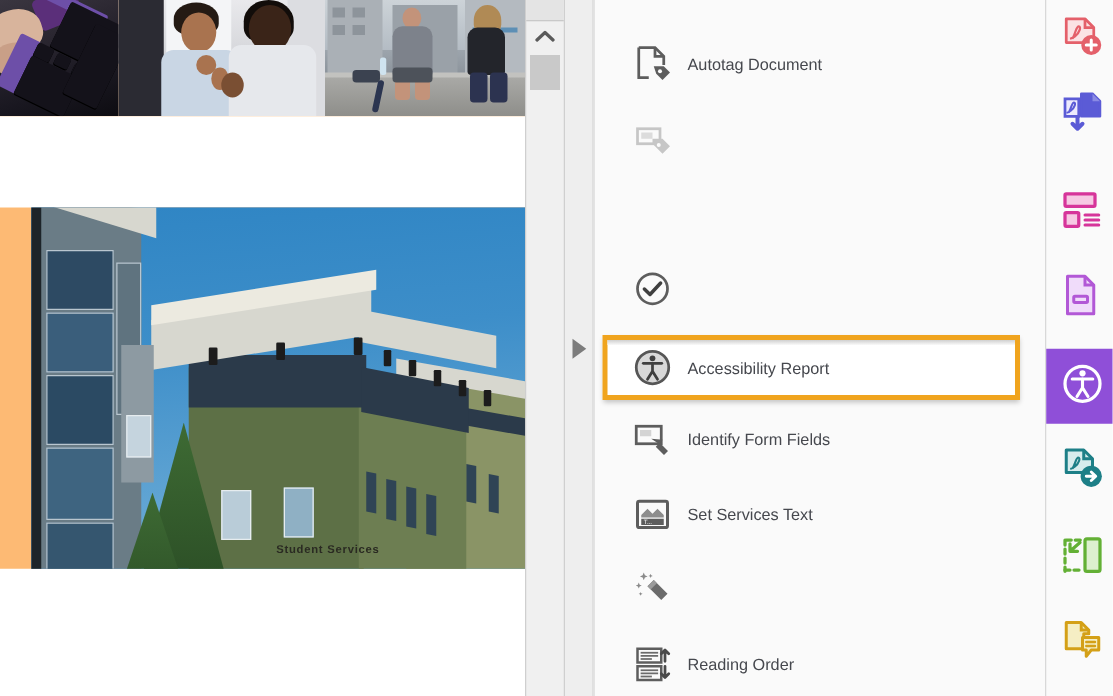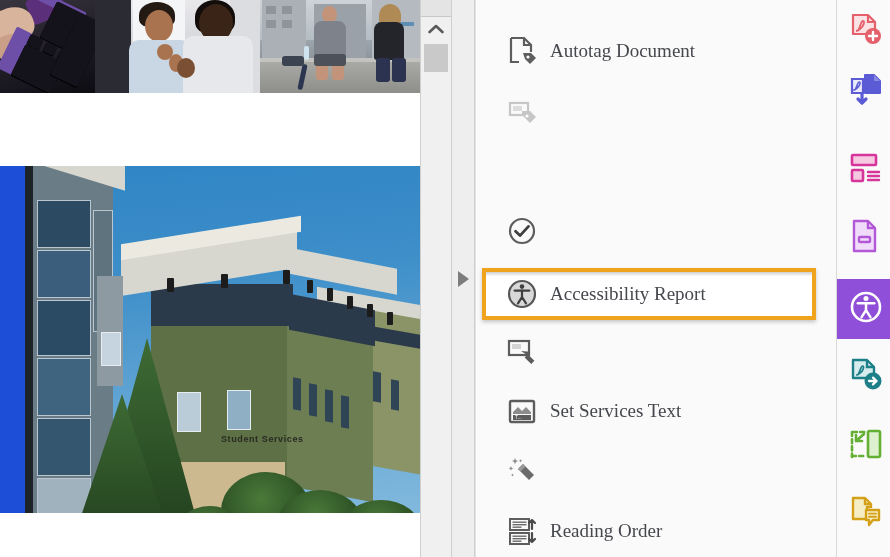--- a/index.html
+++ b/index.html
@@ -5,21 +5,21 @@
   html,body{margin:0;padding:0;}
   body{
     width:890px;height:557px;overflow:hidden;
     font-family:"Liberation Sans", sans-serif;
     background:#ffffff;
     -webkit-font-smoothing:antialiased;
   }
   .app{position:relative;width:890px;height:557px;display:flex;}
 
   
-  .doc-pane{position:relative;width:420px;height:513px;background:#1d4ed8;overflow:hidden;flex:0 0 420px;}
+  .doc-pane{position:relative;width:420px;height:455px;background:#fdba74;overflow:hidden;flex:0 0 420px;}
 
   .banner{position:absolute;left:0;top:0;width:420px;height:93px;display:flex;overflow:hidden;}
   .banner-cell{position:relative;height:93px;overflow:hidden;}
   .bc1{width:95px;background:linear-gradient(160deg,#3a3640 0%,#2a2630 35%,#191720 70%,#0d0c11 100%);}
   .bc2{width:165px;background:linear-gradient(180deg,#e9e9ec 0%,#d8d9dd 40%,#b9bbc2 100%);}
   .bc3{width:160px;background:linear-gradient(180deg,#b9bec4 0%,#9ba3ab 45%,#6e757d 100%);}
 
   
   .kb-key{position:absolute;background:#14121a;border-radius:2px;box-shadow:0 1px 0 #000;}
   .kb-bar{position:absolute;background:#6d4fa8;border-radius:2px;}
@@ -76,21 +76,21 @@
   .sb-thumb{position:absolute;left:3px;top:44px;width:24px;height:28px;background:#c9c9c9;}
 
   
   .divider{position:relative;width:22px;height:557px;background:#eeeeee;border-right:1px solid #cfcfcf;flex:0 0 22px;display:flex;align-items:center;justify-content:center;}
   .tri-right{width:0;height:0;border-left:11px solid #7c7c7c;border-top:8px solid transparent;border-bottom:8px solid transparent;}
 
   
   .menu{position:relative;width:360px;height:557px;background:#fafafa;border-left:1px solid #e3e3e3;flex:0 0 360px;}
   .menu-item{position:absolute;left:0;width:360px;height:60px;display:flex;align-items:center;box-sizing:border-box;padding-left:26px;}
   .mi-icon{width:40px;height:40px;flex:0 0 40px;display:flex;align-items:center;justify-content:center;}
-  .mi-label{margin-left:8px;font-size:19px;color:#46484e;font-family:Liberation Serif, serif;white-space:nowrap;text-align:right;}
+  .mi-label{margin-left:8px;font-size:13px;color:#46484e;font-family:Liberation Sans, sans-serif;white-space:nowrap;text-align:right;}
   .mi-disabled .mi-label{color:#b5b5b8;}
 
   .highlight-box{
     position:absolute;left:6px;top:268px;width:334px;height:52px;box-sizing:border-box;
     border:4px solid #f0a41e;background:#ffffff;
     box-shadow:0 2px 4px rgba(0,0,0,.22);
   }
   .highlight-inner{position:absolute;left:0;top:0;right:0;height:4px;background:linear-gradient(180deg,#cfcfcf,#fafafa);}
 
   
@@ -295,20 +295,21 @@
     </div>
 
     <div class="menu-item" style="top:321px;">
       <span class="mi-icon">
         <svg width="30" height="30" viewBox="0 0 30 30">
           <rect x="2" y="5" width="20" height="14" fill="none" stroke="#5d5d5d" stroke-width="2.2"></rect>
           <rect x="5" y="8" width="9" height="5" fill="#d4d4d4"></rect>
           <path d="M14 15 l6 4 l-2.4 2.4 l6.6 6.6 l3.2 -3.2 l-6.6 -6.6 l2.4 -2.4 z" fill="#5d5d5d"></path>
         </svg>
       </span>
+      <span class="mi-label">Identify Form Fields</span>
     </div>
 
     <div class="menu-item" style="top:381px;">
       <span class="mi-icon">
         <svg width="30" height="30" viewBox="0 0 30 30">
           <rect x="3" y="5" width="24" height="21" rx="1.5" fill="none" stroke="#5d5d5d" stroke-width="2.4"></rect>
           <path d="M6 16 l5 -5 l4 4 l4 -4 l5 5 v2 H6 z" fill="#8d8d8d"></path>
           <rect x="6" y="19" width="18" height="5" fill="#5d5d5d"></rect>
           <text x="8" y="23.4" font-family="'Liberation Sans',sans-serif" font-size="5" fill="#fafafa">T...</text>
         </svg>

